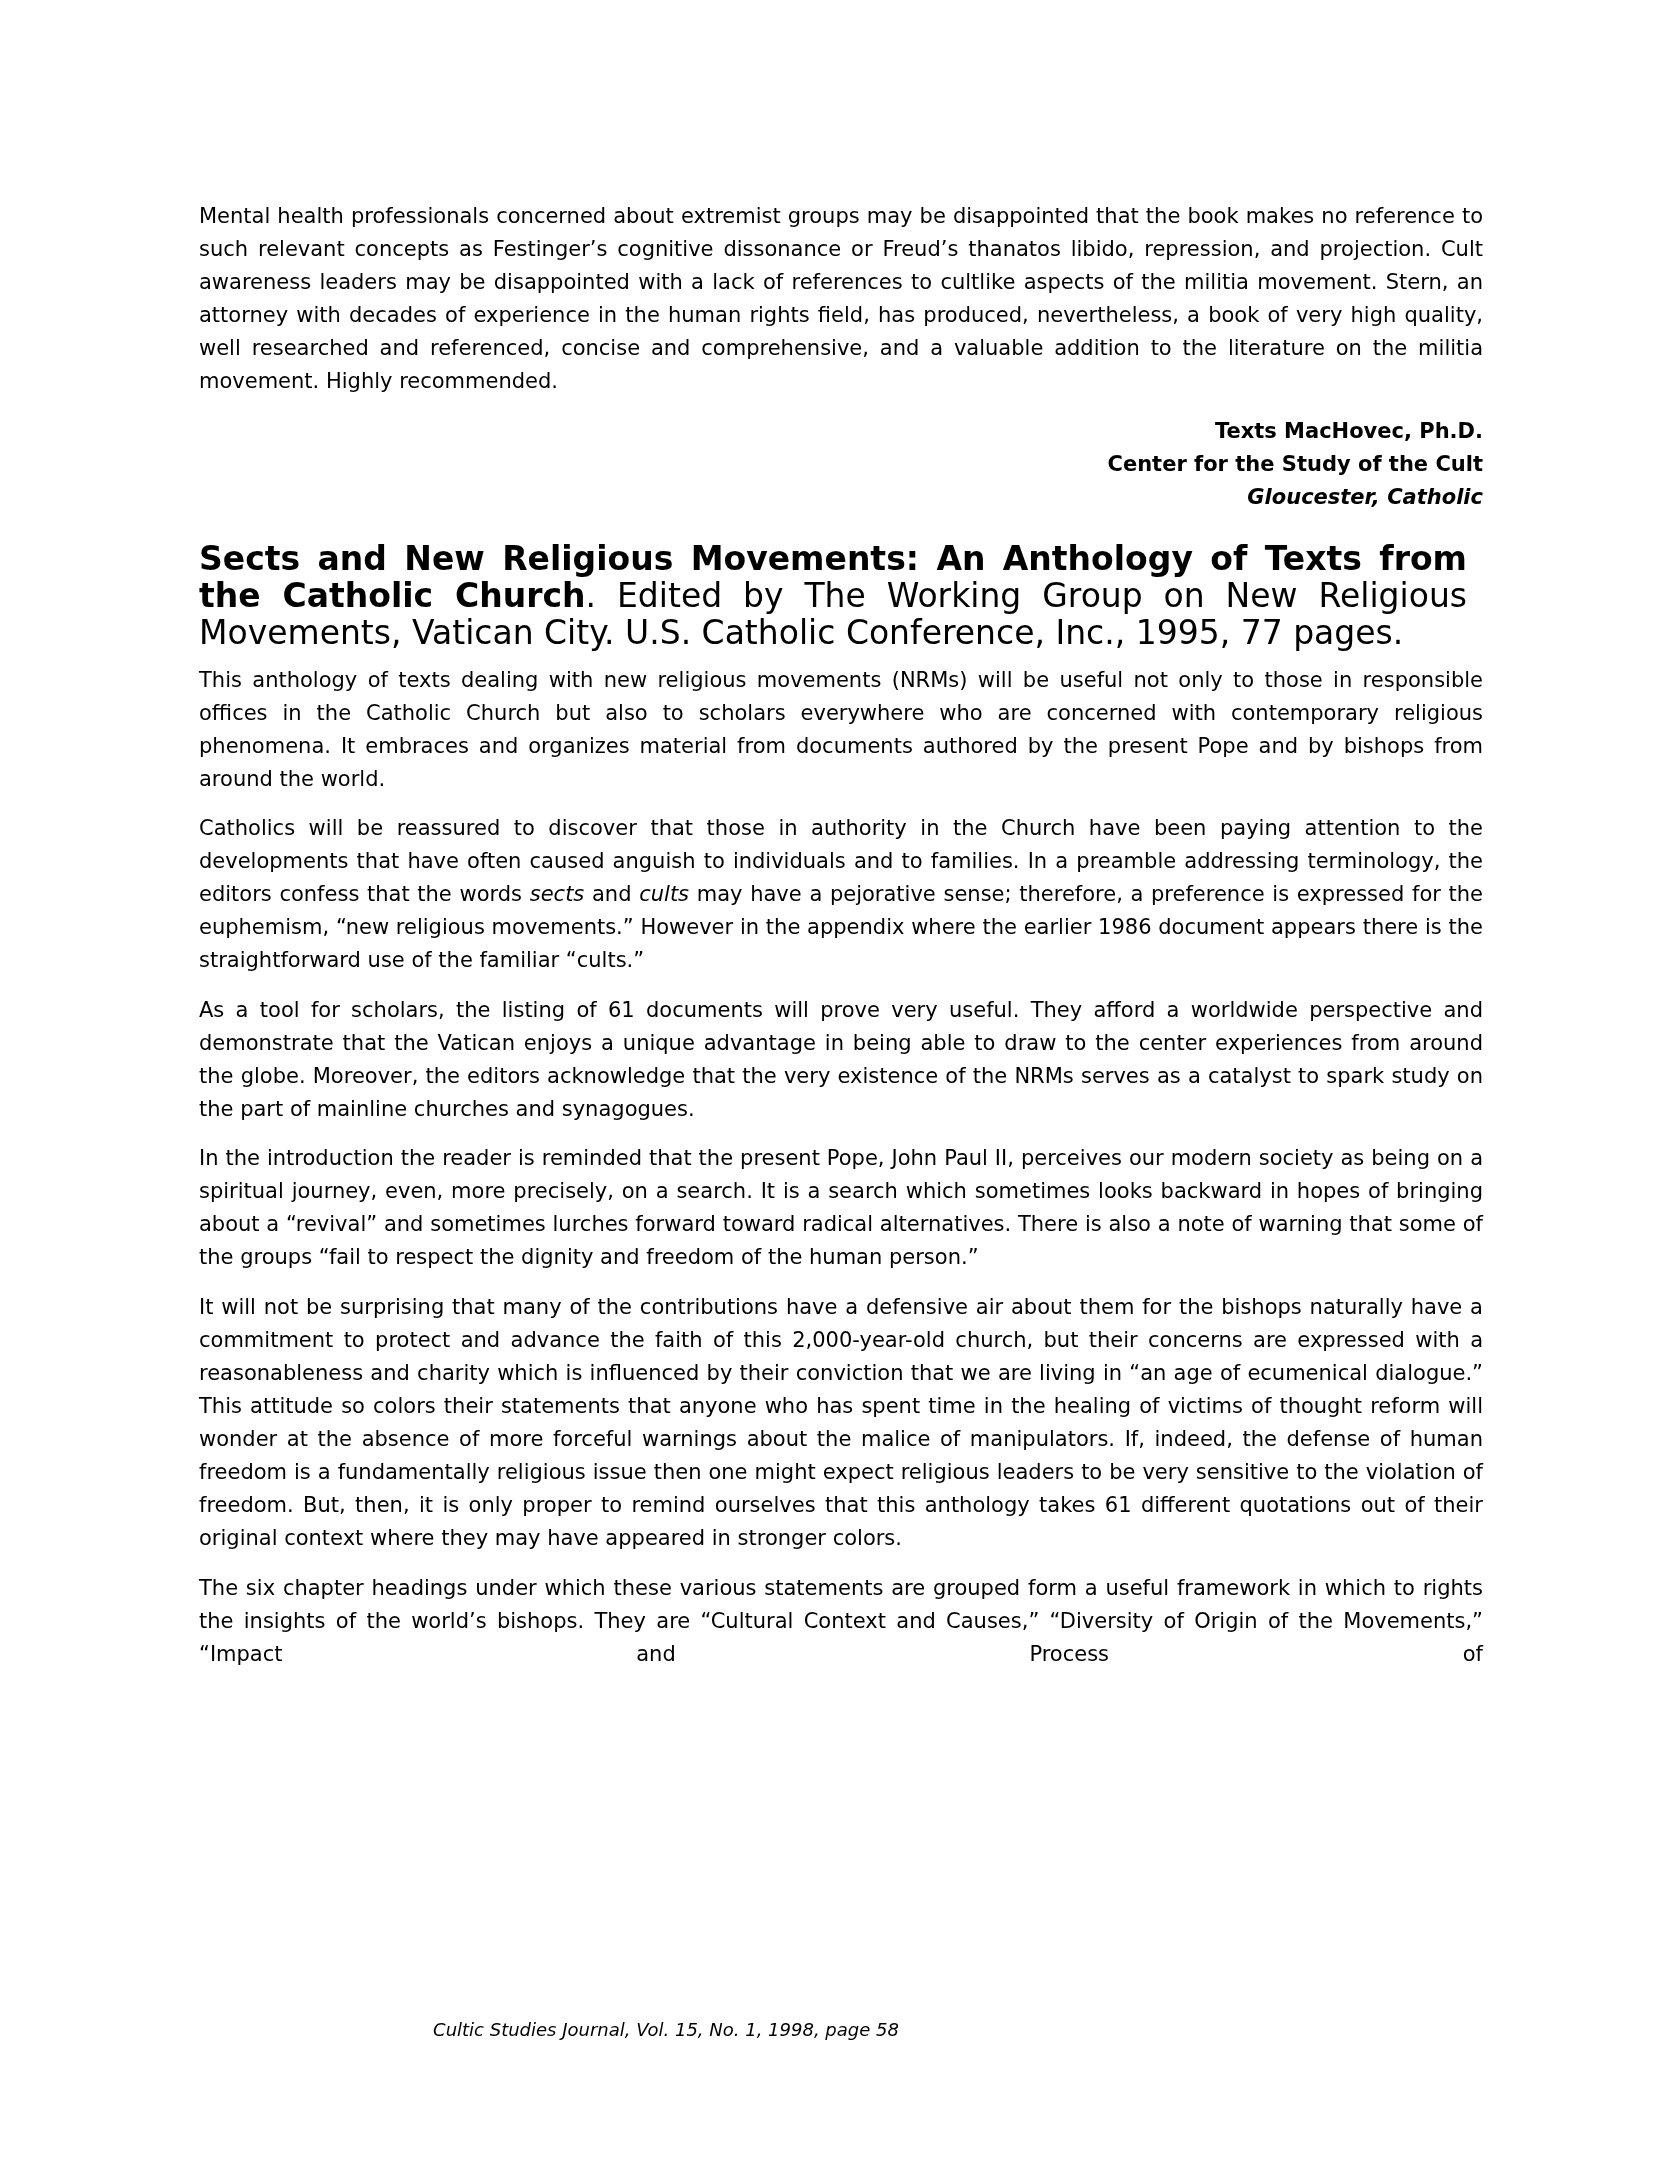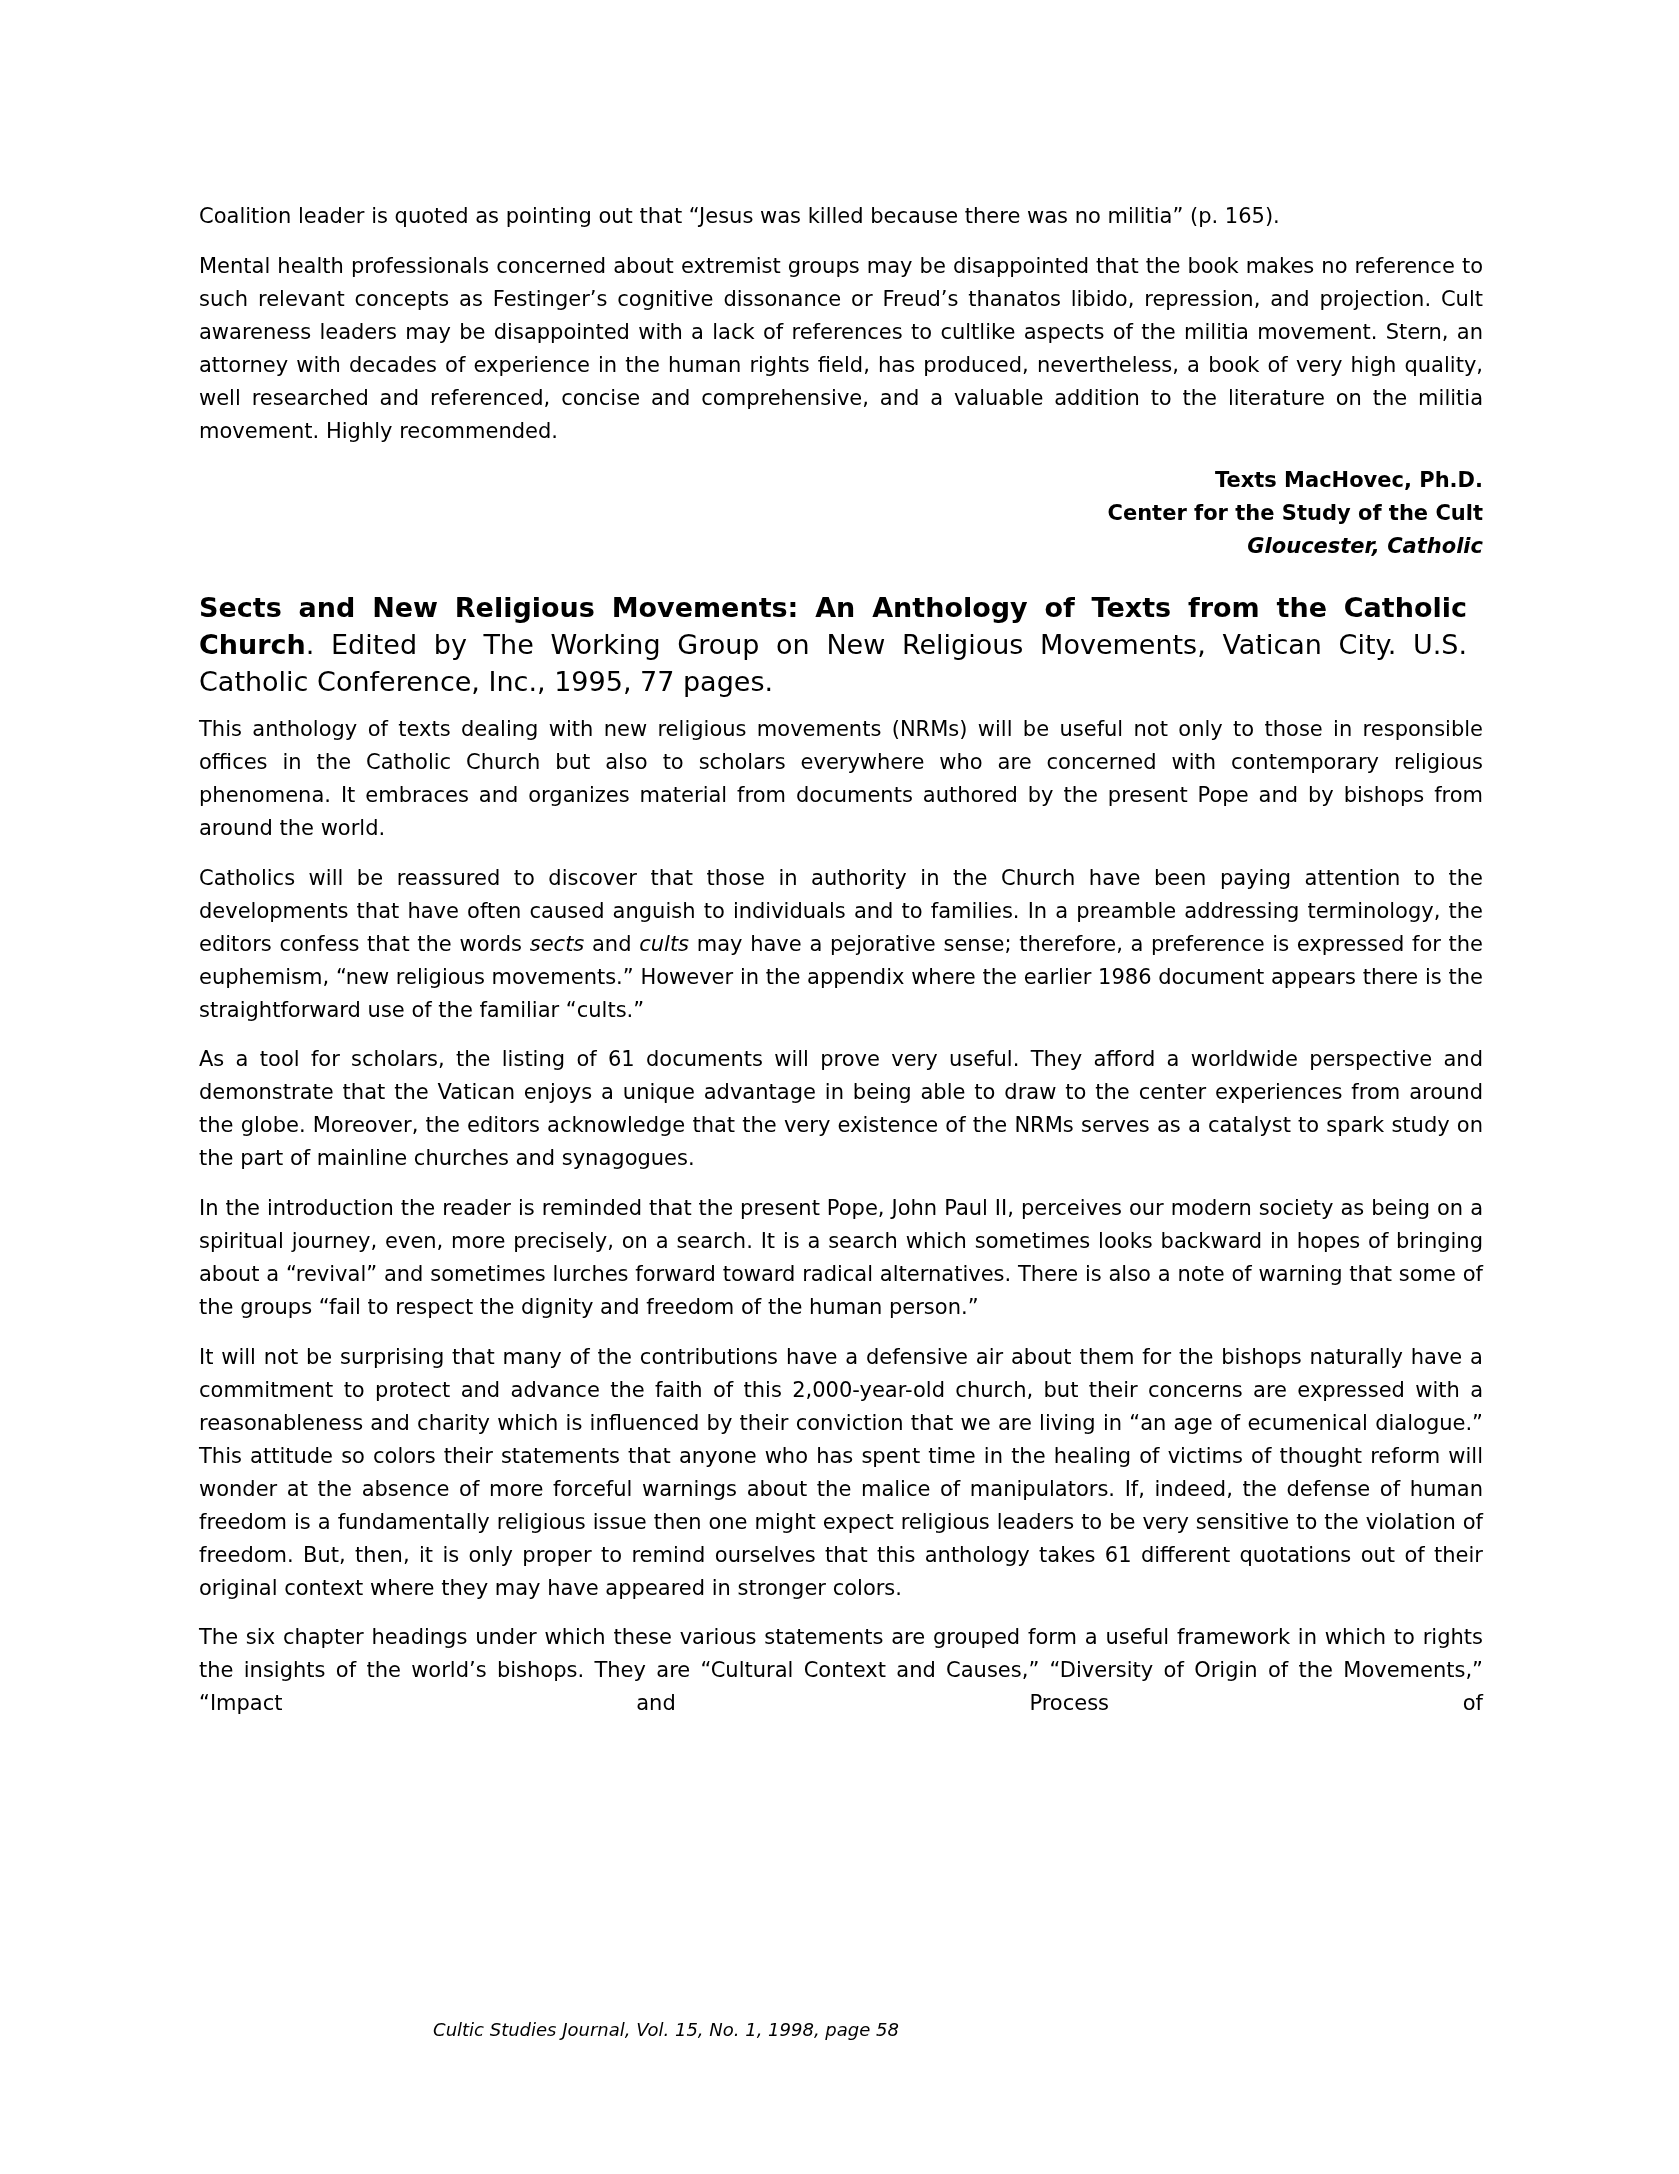--- a/index.html
+++ b/index.html
@@ -1,30 +1,29 @@
 <!DOCTYPE html>
 <html style="font-size:15px"><head>
 <meta charset="utf-8">
 <style>
   html, body { margin: 0; padding: 0; background: #ffffff; }
   body { width: 1680px; height: 2174px; position: relative; overflow: hidden; color: #000; }
   .page { position: absolute; left: 199px; top: 200px; width: 1284px; font-family: "DejaVu Sans", sans-serif; }
   p.body { font-size: 21px; line-height: 33px; margin: 0 0 16.6px 0; text-align: justify; text-align-last: left; word-spacing: 0px; }
   .sig { text-align: right; font-weight: bold; font-size: 21px; line-height: 33px; margin: 0 0 26px 0; }
   .sig .it { font-style: italic; }
-  .heading { font-size: 27px; line-height: 37px; margin: 0 16px 13px 0; text-align: justify; text-align-last: left; }
+  .heading { font-size: 33px; line-height: 37px; margin: 0 16px 13px 0; text-align: justify; text-align-last: left; }
   .heading b { font-weight: bold; }
   em { }
   .footer { position: absolute; left: 0; width: 1332px; top: 2017px; text-align: center; font-family: "DejaVu Sans", sans-serif; font-style: italic; font-size: 18px; line-height: 26px; }
 </style>
 </head>
 <body>
 
 <div class="page">
-  <p class="body">Coalition leader is quoted as pointing out that “Jesus was killed because there was no militia” (p. 165).</p>
   <p class="body">Mental health professionals concerned about extremist groups may be disappointed that the book makes no reference to such relevant concepts as Festinger’s cognitive dissonance or Freud’s thanatos libido, repression, and projection. Cult awareness leaders may be disappointed with a lack of references to cultlike aspects of the militia movement.  Stern, an attorney with decades of experience in the human rights field, has produced, nevertheless, a book of very high quality, well researched and referenced, concise and comprehensive, and a valuable addition to the literature on the militia movement. Highly recommended.</p>
 
   <div class="sig">
     <div>Texts MacHovec, Ph.D.</div>
     <div>Center for the Study of the Cult</div>
     <div class="it">Gloucester, Catholic</div>
   </div>
 
   <div class="heading"><b>Sects and New Religious Movements: An Anthology of Texts from the Catholic Church</b><span>. Edited by The Working Group on New Religious Movements, Vatican City.  U.S. Catholic Conference, Inc., 1995, 77 pages.</span></div>
 

